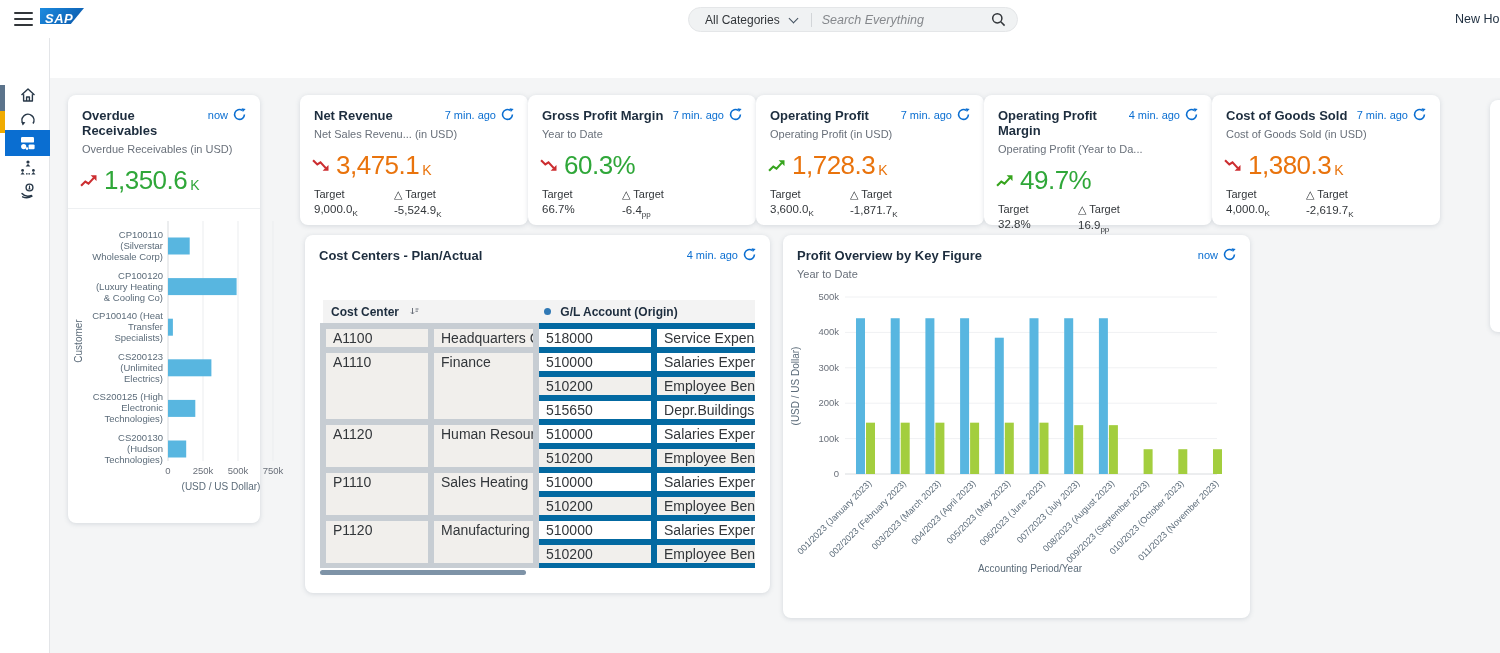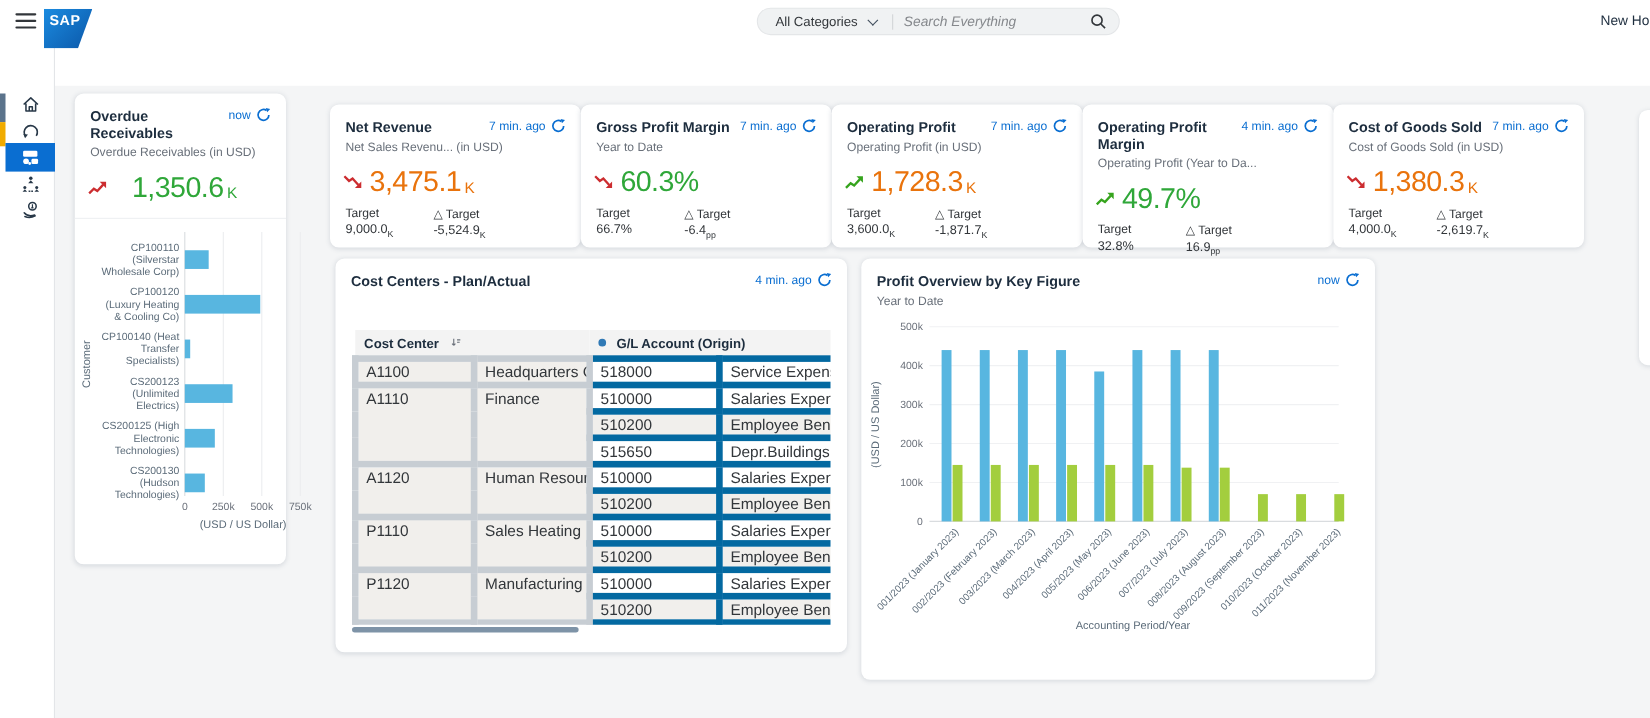--- a/index.html
+++ b/index.html
@@ -4,24 +4,24 @@
 <style>
   * { margin:0; padding:0; box-sizing:border-box; }
   html,body { width:1500px; height:653px; overflow:hidden; background:#fff;
     font-family:"Liberation Sans","DejaVu Sans",sans-serif; color:#223548; }
   .canvas { position:relative; width:1500px; height:653px; }
 
   
   .topbar { position:absolute; left:0; top:0; width:1500px; height:38px; background:#fff; z-index:5; }
   .hamburger { position:absolute; left:14px; top:12px; width:19px; height:14px; cursor:pointer; }
   .hamburger span { display:block; height:2px; background:#32363a; margin-bottom:4px; border-radius:1px; }
-  .sap-logo { position:absolute; left:40px; top:8px; width:44px; height:36px;
+  .sap-logo { position:absolute; left:40px; top:8px; width:44px; height:16px;
     background:linear-gradient(135deg,#1b8be0,#0b57a8);
     clip-path:polygon(0 0,100% 0,70% 100%,0 100%);
-    color:#fff; font-weight:bold; font-size:13px; line-height:22px; padding-left:5px; letter-spacing:.5px; }
+    color:#fff; font-weight:bold; font-style:italic; font-size:13px; line-height:22px; padding-left:5px; letter-spacing:.5px; }
   .search-pill { position:absolute; left:688px; top:7px; width:330px; height:25px; background:#f0f2f3;
     border:1px solid #e4e6e8; border-radius:13px; display:flex; align-items:center; }
   .search-cat { font-size:12px; color:#32363a; margin-left:16px; }
   .chev { width:7px; height:7px; border-right:1.6px solid #42505e; border-bottom:1.6px solid #42505e;
     transform:rotate(45deg); margin:-3px 0 0 10px; }
   .search-div { width:1px; height:14px; background:#d2d5d8; margin:0 10px 0 14px; }
   .search-ph { font-size:12.5px; font-style:italic; color:#85888c; flex:1; }
   .mag { margin-right:11px; }
   .new-home { position:absolute; left:1455px; top:12px; font-size:12.5px; color:#1d2d3e; white-space:nowrap; }
 
@@ -51,21 +51,21 @@
   .kpi-targets { display:flex; gap:18px; padding:7px 14px 0 14px; }
   .tgt-label { font-size:11px; color:#32363a; }
   .tgt-value { font-size:11.5px; color:#32363a; margin-top:3px; }
   .tgt-value sub { font-size:8px; }
   .tcol1 { min-width:62px; }
 
   #kpi-cards { position:absolute; left:300px; top:95px; display:flex; }
   .kpi-card { position:relative; width:228px; height:130px; background:#fff; border-radius:8px; box-shadow:0 1px 5px rgba(70,90,110,.18); }
 
   
-  #overdue-card { left:68px; top:85px; width:192px; height:428px; }
+  #overdue-card { left:68px; top:95px; width:192px; height:428px; }
   .overdue-div { margin-top:12px; border-top:1px solid #eef0f2; }
 
   
   #cost-card { left:305px; top:235px; width:465px; height:358px; }
   .table-wrap { position:absolute; left:15px; top:65px; width:435px; height:268px; overflow:hidden; }
   table.cc { border-collapse:collapse; table-layout:fixed; width:481px; }
   table.cc th { background:#f3f3f3; font-size:12px; font-weight:bold; text-align:left; height:26px;
     padding:0 8px; color:#1d2d3e; border-bottom:1px solid #cfd4d9; }
   table.cc td { font-size:14px; color:#32363a; height:19px; padding:1px 7px; border:6px solid #0369a1;
     white-space:nowrap; overflow:hidden; vertical-align:top; background:#fff; }
@@ -168,21 +168,21 @@
       </span>
     </div>
     <div class="card-sub">Overdue Receivables (in USD)</div>
     <div class="kpi-value-row">
       <span id="overdue-trend">
           <svg width="17" height="13" viewBox="0 0 16 12" style="display:block">
       <polyline points="1,11 5,7 8,9 13,3.5" fill="none" stroke="#cc2d30" stroke-width="2"></polyline>
       <polygon points="10,1 15.5,1 15.5,6.5" fill="#cc2d30"></polygon>
           </svg>
         </span>
-      <span class="kpi-value" id="overdue-value" style="color: rgb(47, 167, 57); margin-left: 16px;">1,350.6</span>
+      <span class="kpi-value" id="overdue-value" style="color: rgb(47, 167, 57);">1,350.6</span>
       <span class="kpi-unit" id="overdue-unit" style="color: rgb(47, 167, 57);">K</span>
     </div>
     <div class="overdue-div"></div>
     <svg id="receivables-svg" width="227" height="320" style="display:block">
         <line x1="100" y1="12" x2="100" y2="252" stroke="#d9dcdf" stroke-width="1"></line>
         <text x="100" y="265" font-size="9.5" fill="#6a707a" text-anchor="middle">0</text>
         <line x1="135" y1="12" x2="135" y2="252" stroke="#ebedef" stroke-width="1"></line>
         <text x="135" y="265" font-size="9.5" fill="#6a707a" text-anchor="middle">250k</text>
         <line x1="170" y1="12" x2="170" y2="252" stroke="#ebedef" stroke-width="1"></line>
         <text x="170" y="265" font-size="9.5" fill="#6a707a" text-anchor="middle">500k</text>

